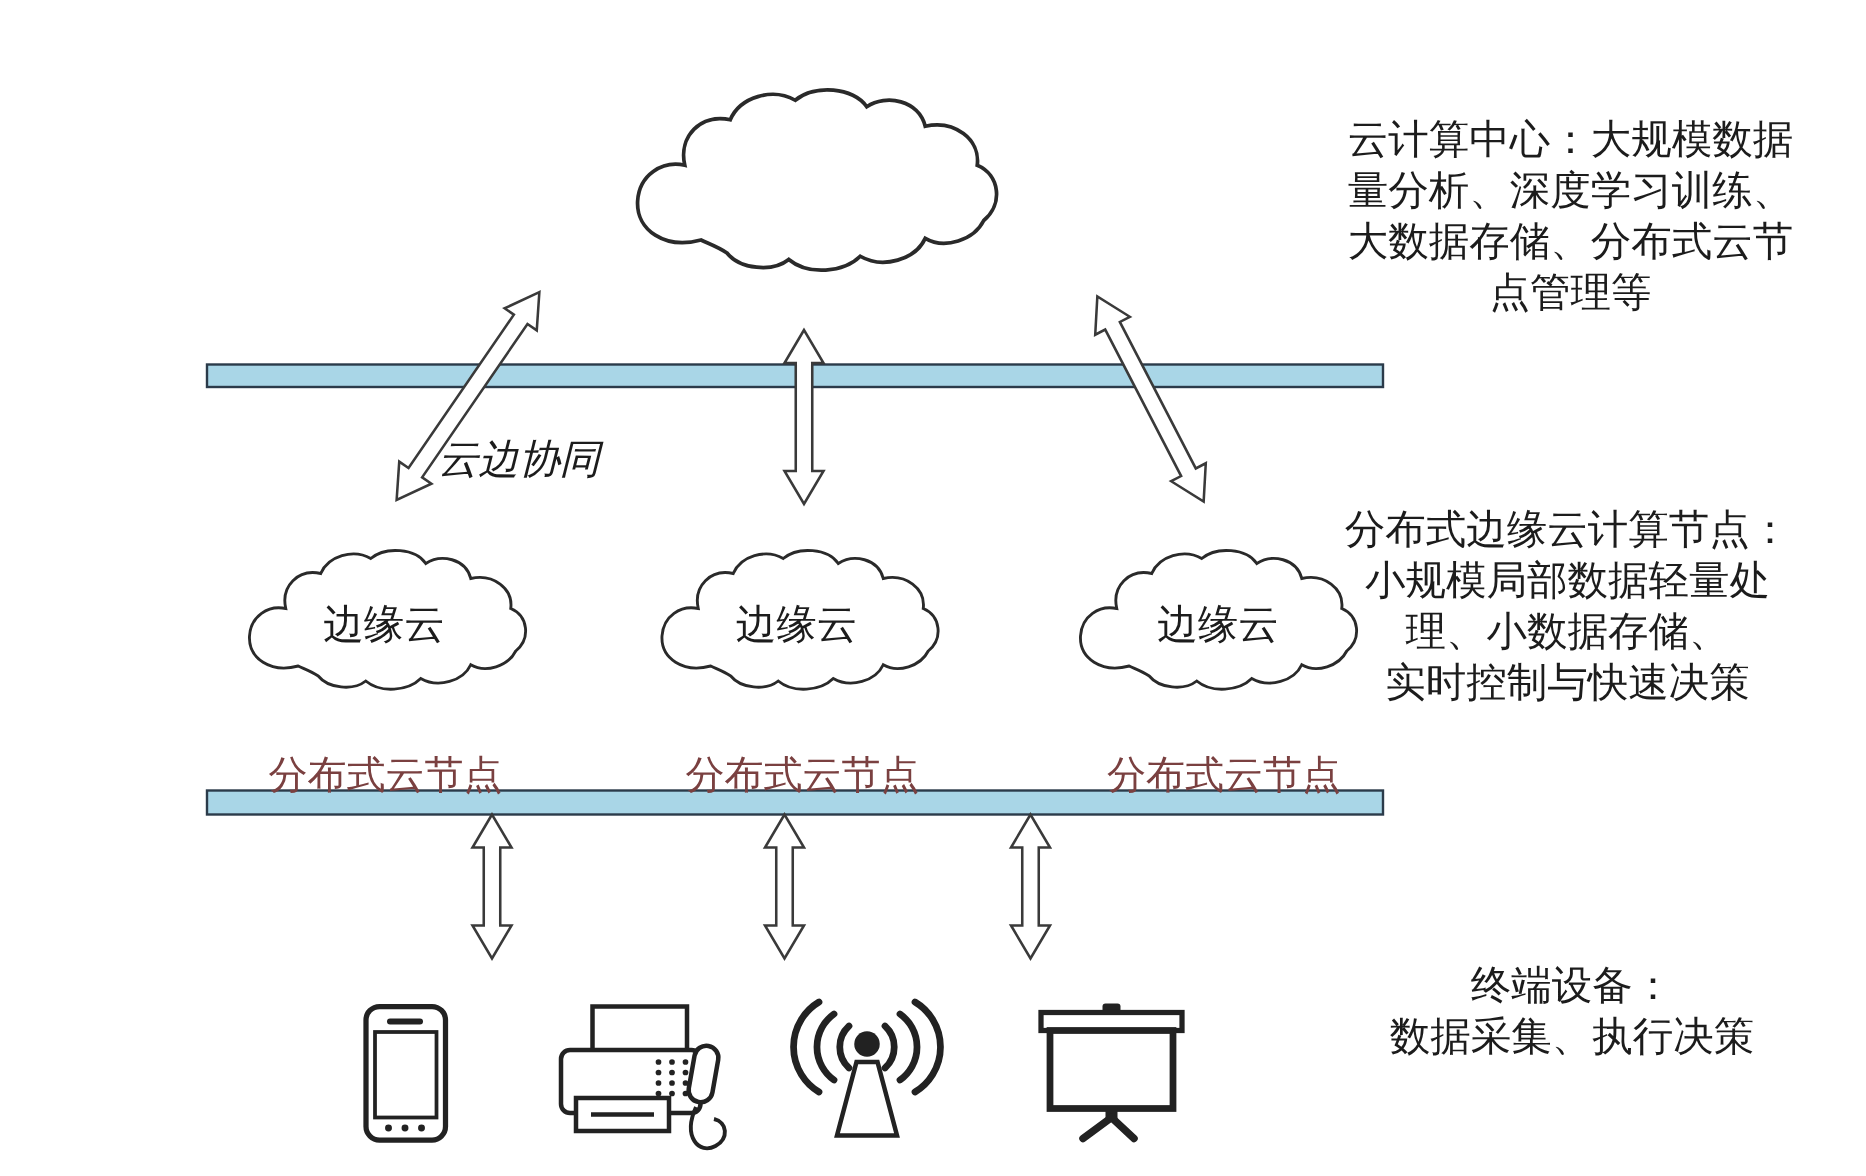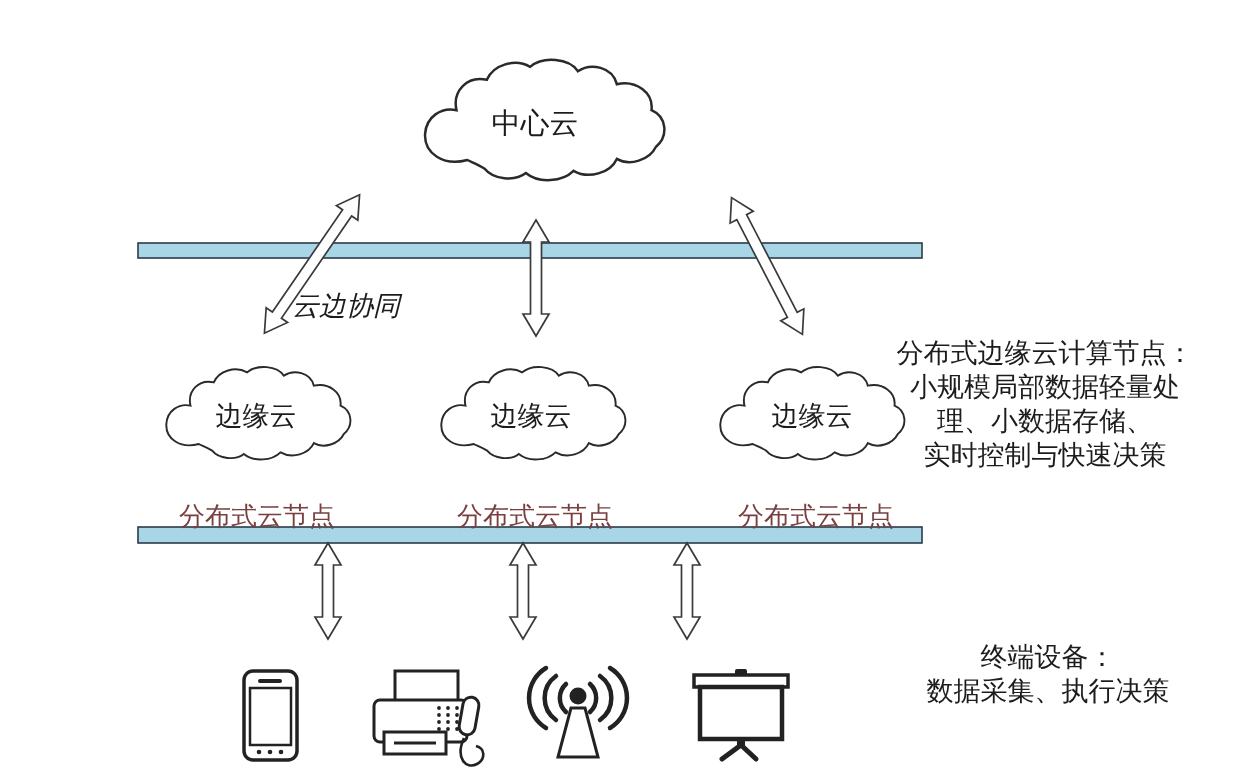--- a/index.html
+++ b/index.html
@@ -114,31 +114,34 @@
     <g>
       <rect class="icon-fill" x="735" y="669" width="12" height="8" rx="2"></rect>
       <rect class="icon-stroke" x="694" y="675" width="94" height="12" stroke-width="3.5"></rect>
       <rect class="icon-stroke" x="700" y="687" width="82" height="52" stroke-width="4.5"></rect>
       <rect class="icon-fill" x="737" y="739" width="8" height="8"></rect>
       <line class="icon-line" x1="741" y1="745" x2="722" y2="759" stroke-width="5" stroke-linecap="round"></line>
       <line class="icon-line" x1="741" y1="745" x2="756" y2="759" stroke-width="5" stroke-linecap="round"></line>
     </g>
   </svg>
 
-  <div class="txt cloud-label" style="left:455px;top:106px;width:160px;font-size:29px;">中心云</div>
   <div class="txt cloud-label" style="left:196px;top:399px;width:120px;font-size:27px;">边缘云</div>
   <div class="txt cloud-label" style="left:471px;top:399px;width:120px;font-size:27px;">边缘云</div>
   <div class="txt cloud-label" style="left:752px;top:399px;width:120px;font-size:27px;">边缘云</div>
 
   <div class="txt collab-label" style="left:292px;top:289px;">云边协同</div>
 
   <div class="txt node-label" style="left:167px;top:500px;">分布式云节点</div>
   <div class="txt node-label" style="left:445px;top:500px;">分布式云节点</div>
   <div class="txt node-label" style="left:726px;top:500px;">分布式云节点</div>
 
+  <div class="txt annot" style="left:880px;top:76px;width:334px;">云计算中心：大规模数据
+量分析、深度学习训练、
+大数据存储、分布式云节
+点管理等</div>
   <div class="txt annot" style="left:888px;top:640px;width:320px;">终端设备：
 数据采集、执行决策</div>
   <div class="txt annot" style="left:880px;top:336px;width:330px;">分布式边缘云计算节点：
 小规模局部数据轻量处
 理、小数据存储、
 实时控制与快速决策</div>
 
 </div>
 
 </body></html>

